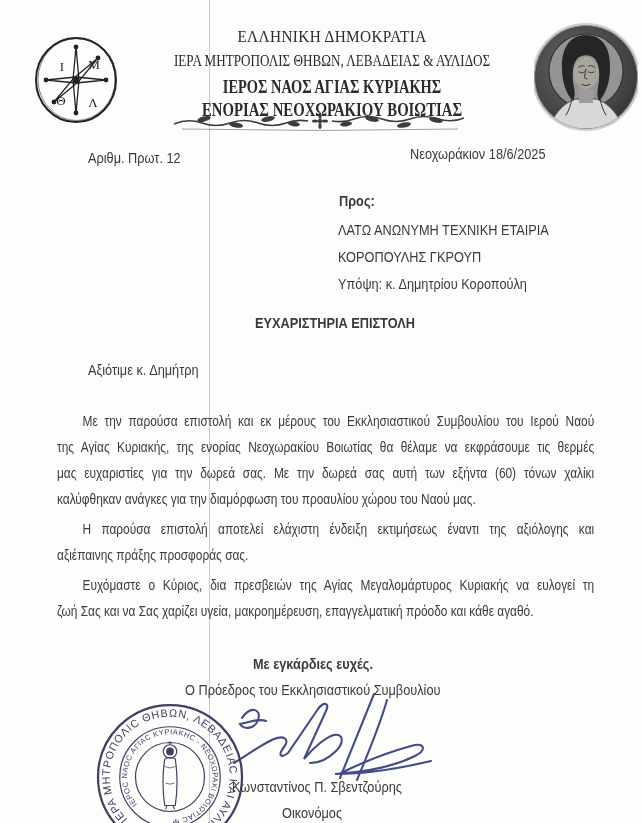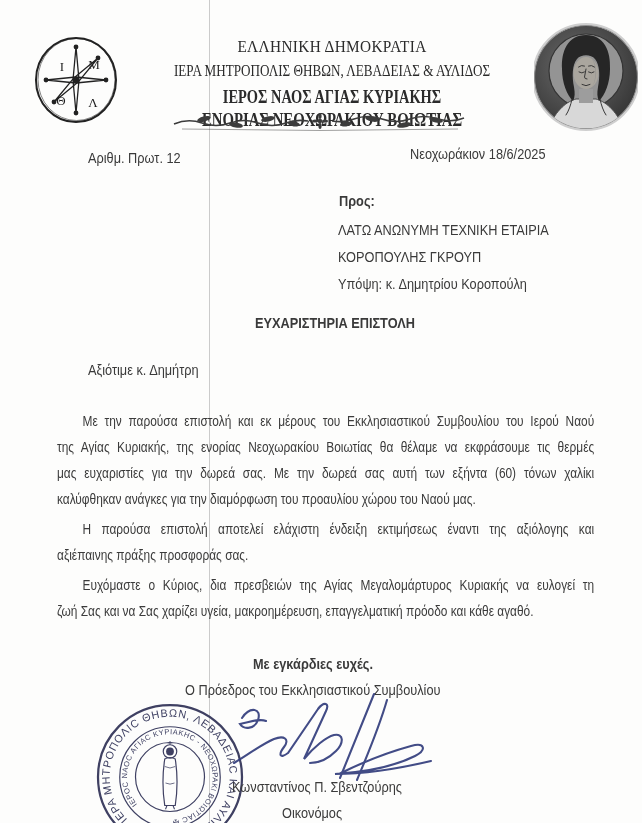--- a/index.html
+++ b/index.html
@@ -3,21 +3,21 @@
 <meta charset="utf-8">
 <style>
   html,body{margin:0;padding:0;background:#e9e9e9;}
   .page{position:relative;width:642px;height:823px;background:#fdfdfc;overflow:hidden;
         font-family:"Liberation Sans",sans-serif;color:#3a3a3a;}
   
   .scan-line{position:absolute;left:209px;top:0;width:1px;height:823px;background:#9a9a9a;opacity:.5;}
 
   
   .letterhead{position:absolute;left:128px;top:27px;width:408px;height:100px;
-              font-family:"Liberation Serif",serif;color:#2b2b2b;margin-top:10px;}
+              font-family:"Liberation Serif",serif;color:#2b2b2b;}
   .h-line{position:absolute;left:0;right:0;text-align:center;white-space:nowrap;}
   .h1l{top:0;font-size:17px;letter-spacing:.4px;transform:scaleX(.9);}
   .h2l{top:25px;font-size:16px;transform:scaleX(.82);}
   .h3l{top:50px;font-size:18px;font-weight:bold;transform:scaleX(.8);}
   .h4l{top:73px;font-size:18px;font-weight:bold;transform:scaleX(.82);}
 
   .emblem{position:absolute;left:30px;top:30px;}
   .sainticon{position:absolute;left:534px;top:21px;}
   .divider{position:absolute;left:172px;top:111px;}
 

